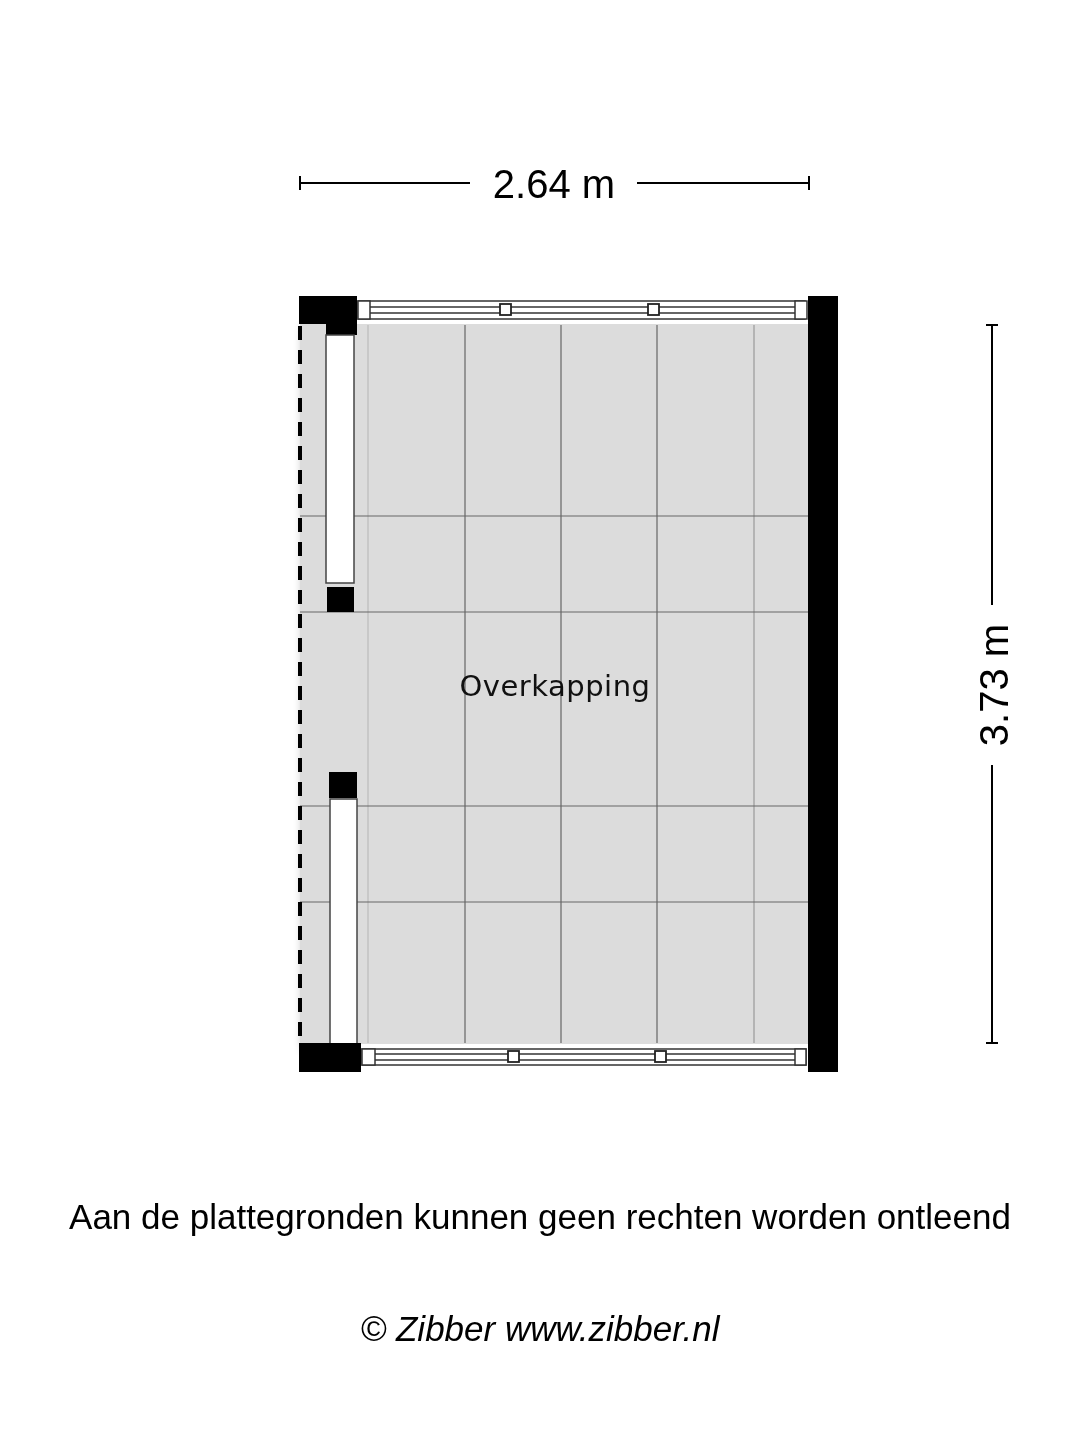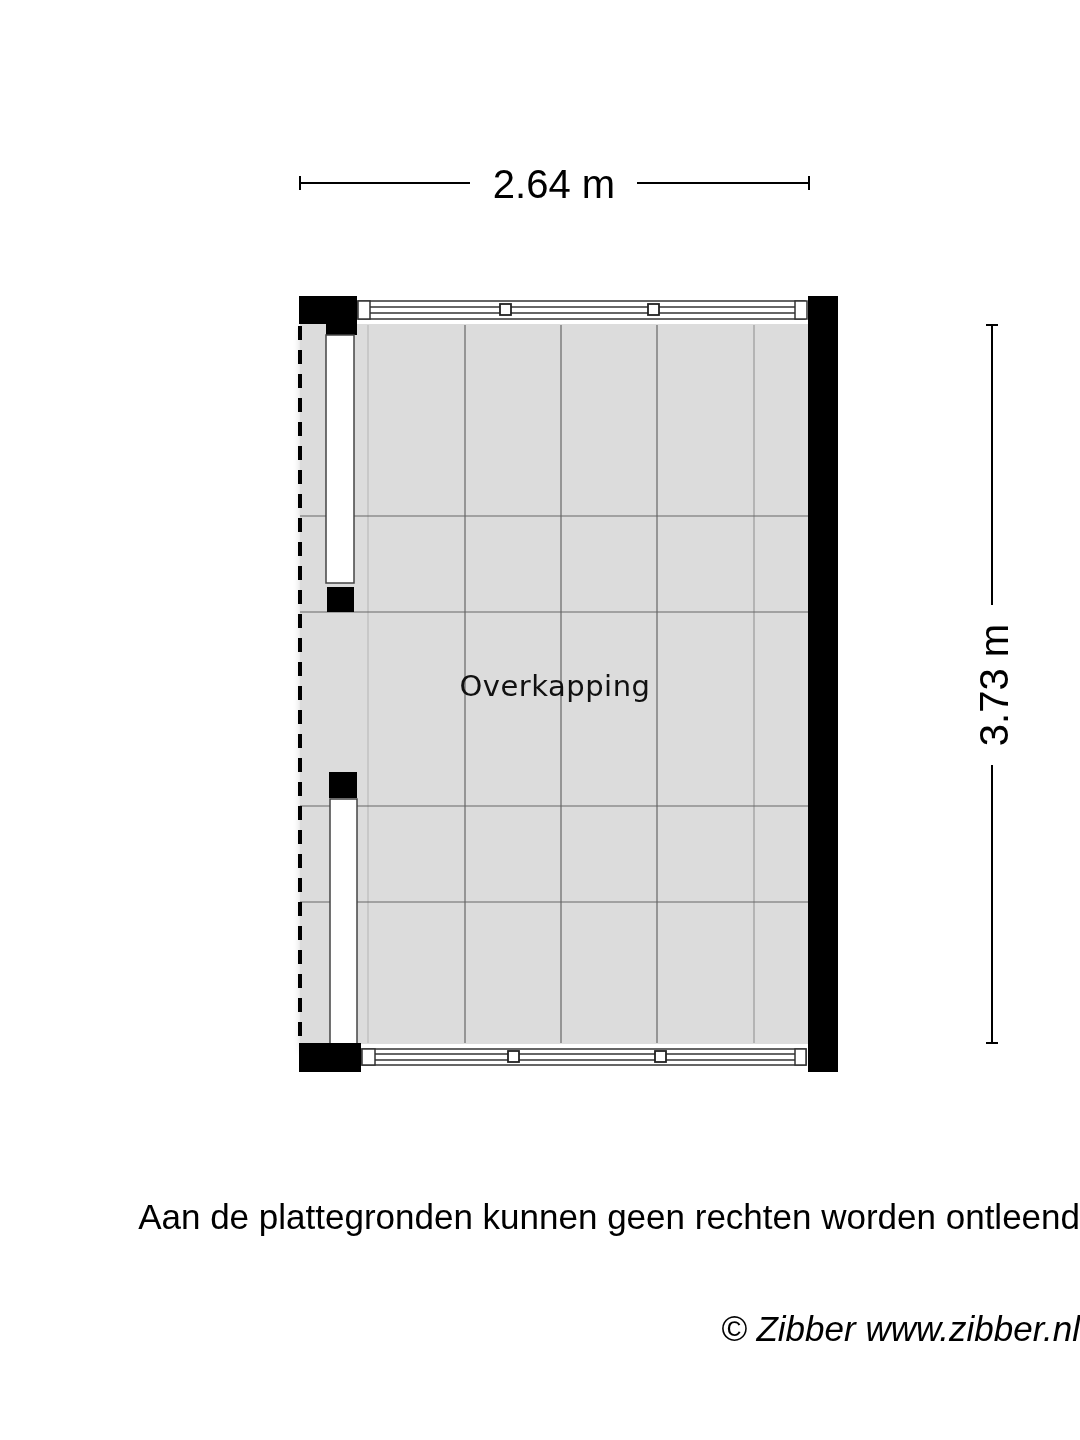--- a/index.html
+++ b/index.html
@@ -1,20 +1,20 @@
 <!DOCTYPE html>
 <html><head>
 <meta charset="utf-8">
 <style>
   html, body { margin: 0; padding: 0; background: #ffffff; }
   body { width: 1080px; height: 1440px; position: relative; overflow: hidden; font-family: "Liberation Sans", sans-serif; }
   #plan { position: absolute; left: 0; top: 0; width: 1080px; height: 1440px; }
   .dim-label { font-family: "Liberation Sans", sans-serif; font-size: 40px; fill: #000; }
   .room-label { font-family: "DejaVu Sans", sans-serif; font-size: 29px; fill: #111; letter-spacing: 0.5px; }
-  .disclaimer { position: absolute; left: 0; width: 1080px; text-align: right; font-family: "Liberation Sans", sans-serif; font-size: 35px; color: #000; line-height: 42px; }
+  .disclaimer { position: absolute; left: 0; width: 1080px; text-align: center; font-family: "Liberation Sans", sans-serif; font-size: 35px; color: #000; line-height: 42px; }
 </style>
 </head>
 <body>
 
 <svg id="plan" viewBox="0 0 1080 1440" xmlns="http://www.w3.org/2000/svg">
   <defs>
     <filter id="shadow" x="-10%" y="-10%" width="120%" height="120%">
       <feGaussianBlur in="SourceAlpha" stdDeviation="5"></feGaussianBlur>
       <feOffset dx="3" dy="4"></feOffset>
       <feComponentTransfer>

